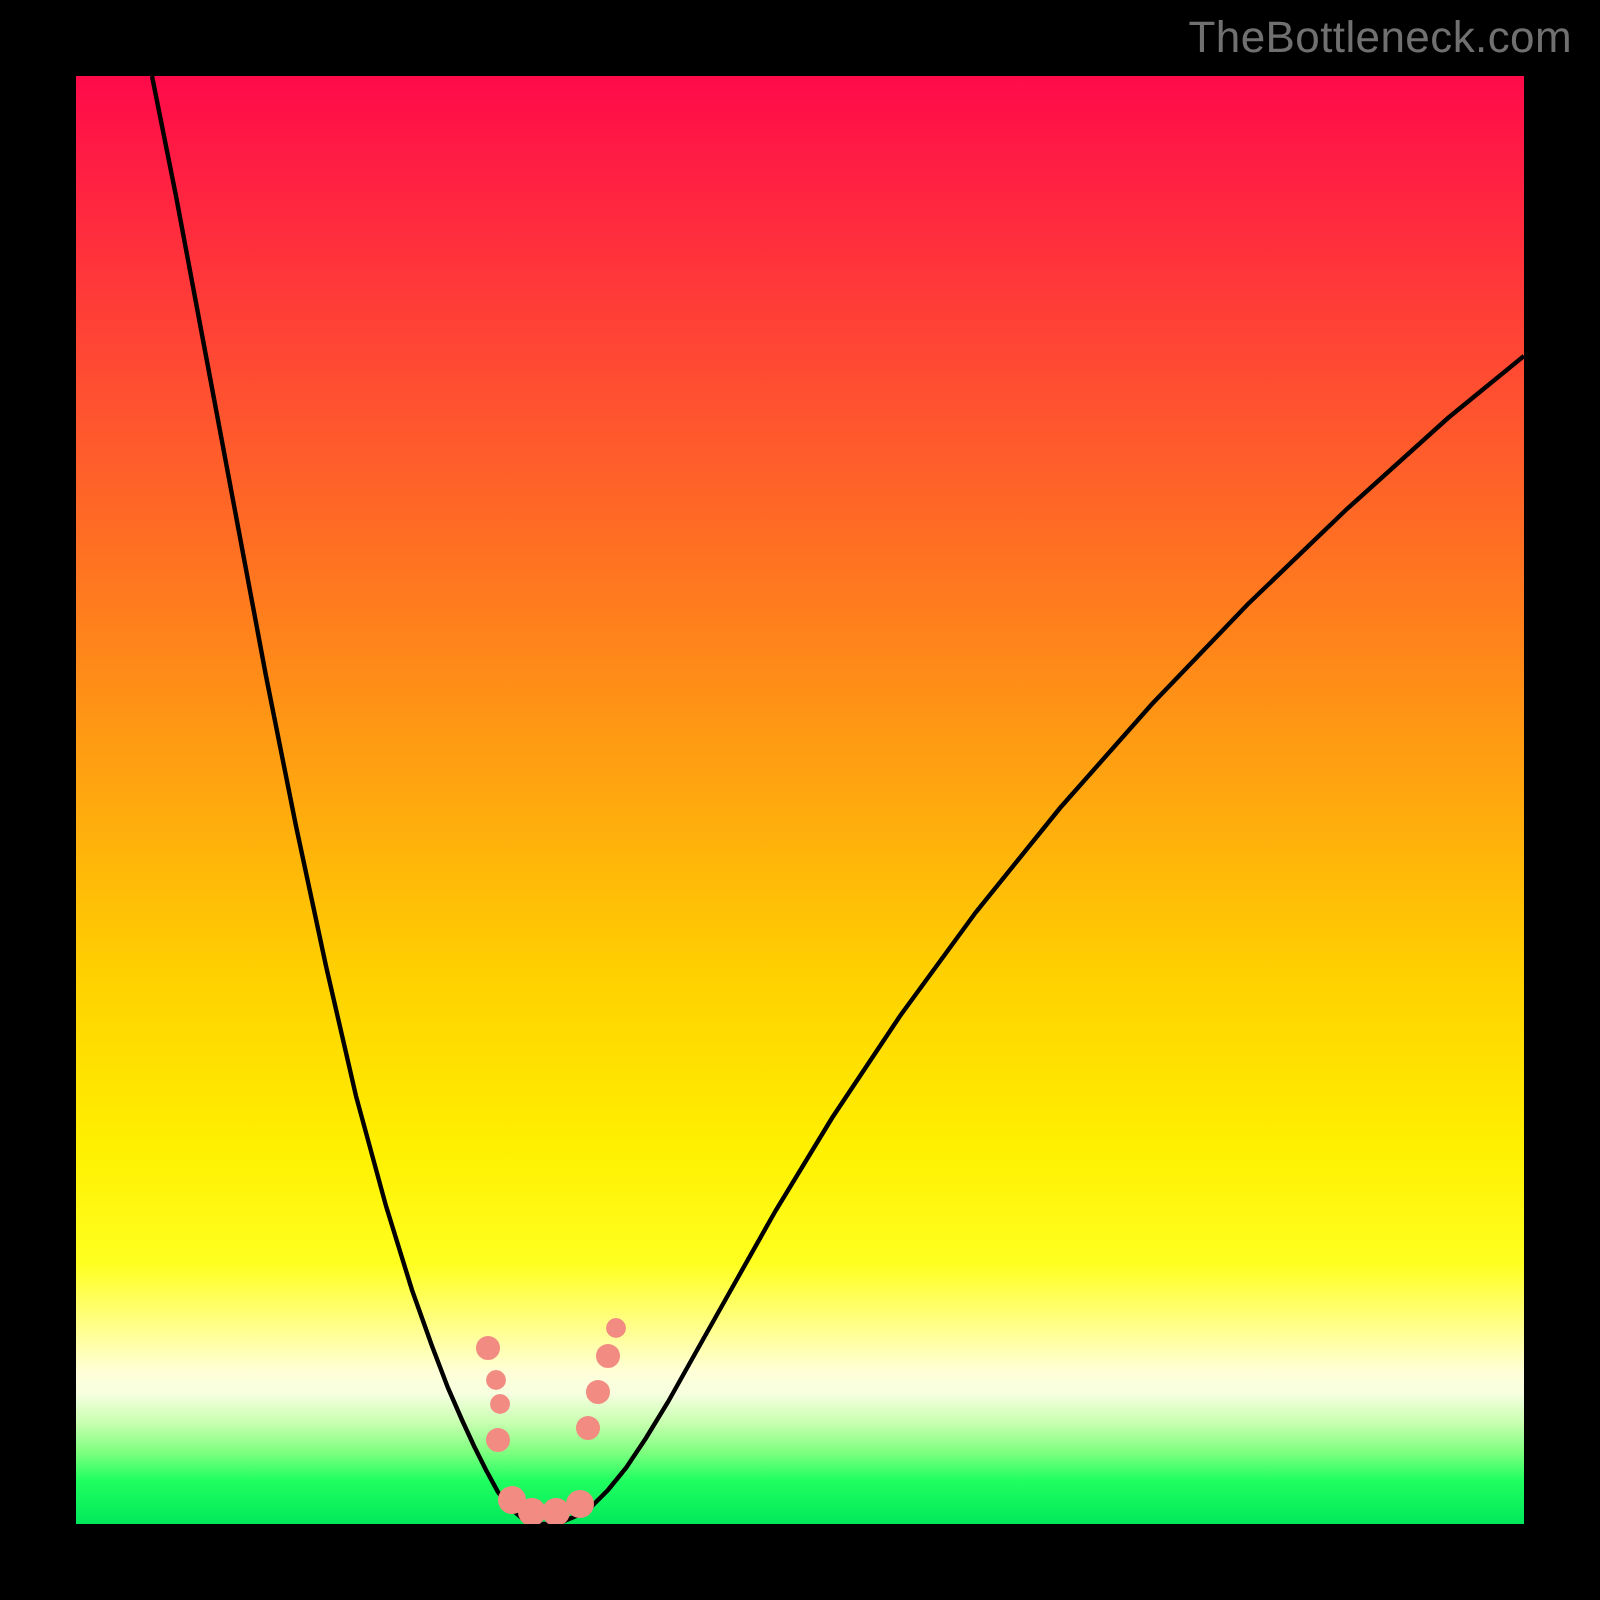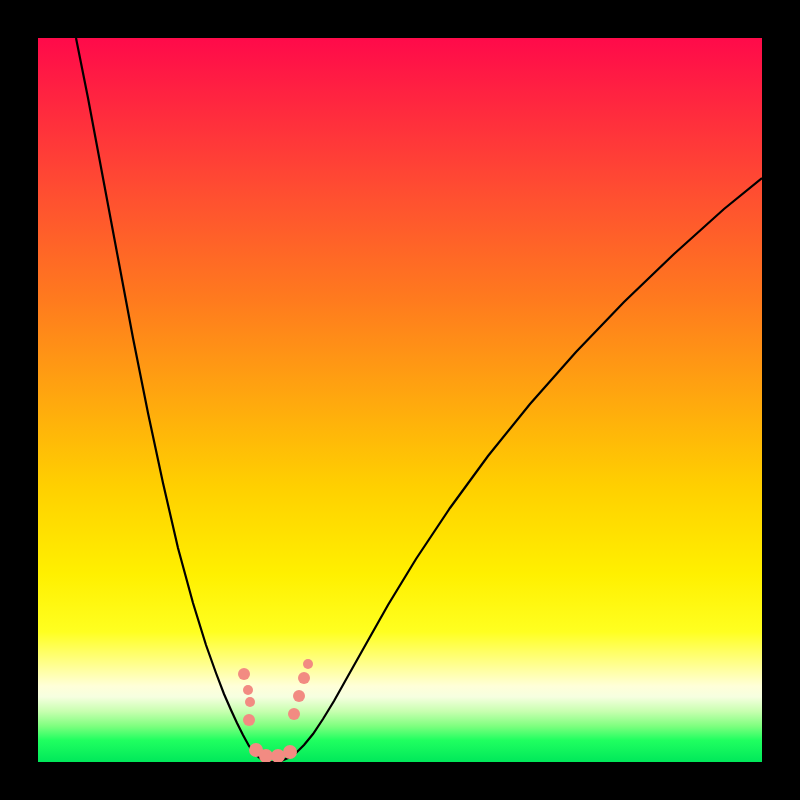--- a/index.html
+++ b/index.html
@@ -90,13 +90,14 @@
           <circle cx="228" cy="718" r="7" class="dot"></circle>
           <circle cx="240" cy="718" r="7" class="dot"></circle>
           <circle cx="252" cy="714" r="7" class="dot"></circle>
           <circle cx="256" cy="676" r="6" class="dot"></circle>
           <circle cx="261" cy="658" r="6" class="dot"></circle>
           <circle cx="266" cy="640" r="6" class="dot"></circle>
           <circle cx="270" cy="626" r="5" class="dot"></circle>
         </g>
     </svg>
   </div>
+  <div class="watermark">TheBottleneck.com</div>
 </div>
 
 </body></html>

